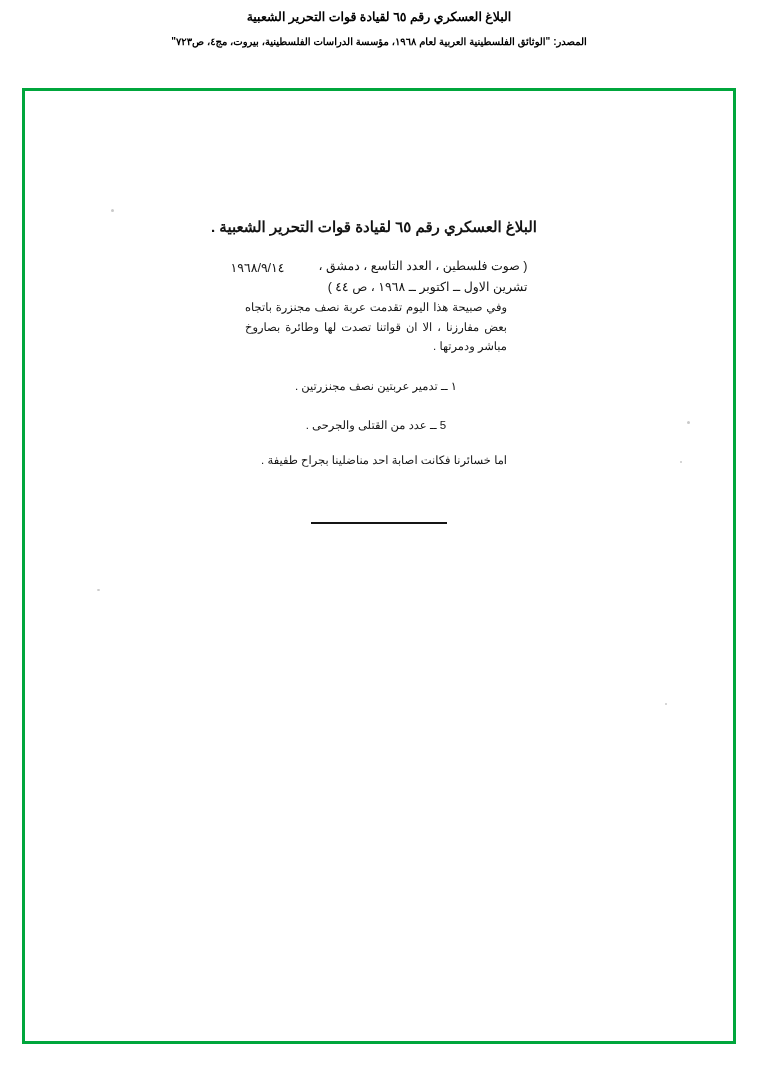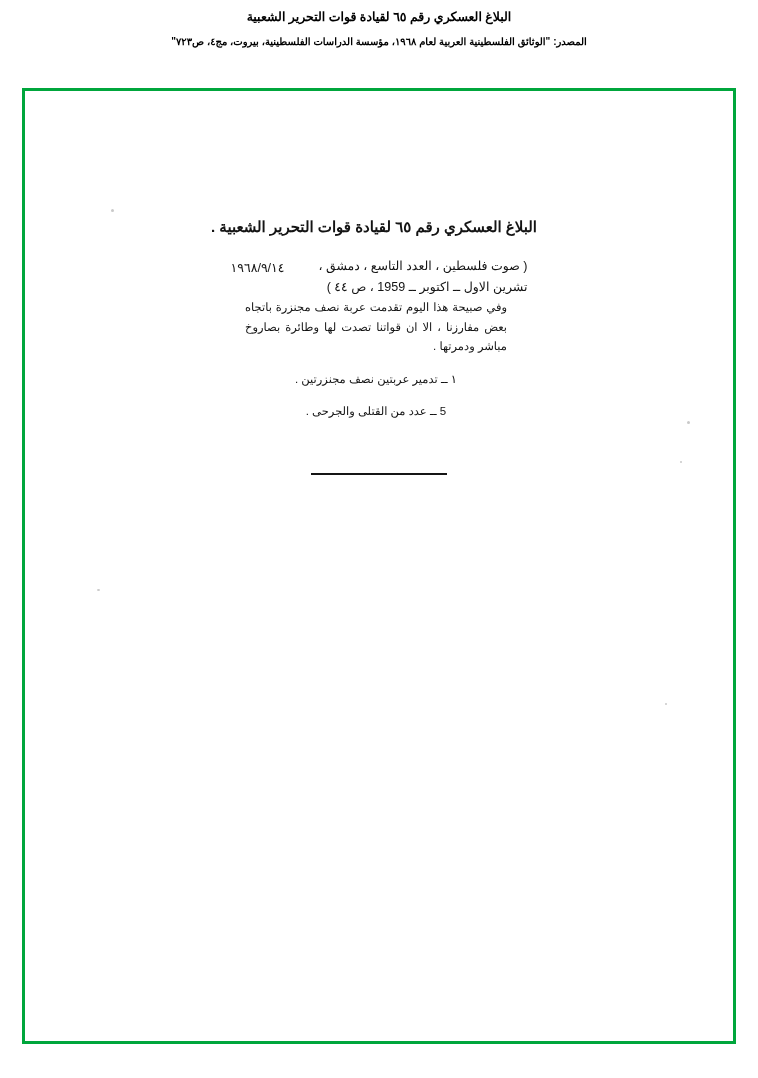--- a/index.html
+++ b/index.html
@@ -107,21 +107,21 @@
     text-align: justify;
     letter-spacing: 0.4px;
   }
   .para {
     margin-top: 16px;
     white-space: pre-line;
   }
   .para:first-child { margin-top: 0; }
 
   .list-item {
-    margin-top: 13px;
+    margin-top: 20px;
     text-align: center;
     font-size: 11.5px;
     line-height: 19px;
     letter-spacing: 0.4px;
   }
 
   .rule {
     margin: 52px auto 0 auto;
     width: 136px;
     height: 2px;
@@ -151,29 +151,30 @@
     <span class="speck" style="top:370px; left:655px; width:2px; height:2px;"></span>
     <span class="speck" style="top:498px; left:72px;  width:3px; height:2px;"></span>
     <span class="speck" style="top:612px; left:640px; width:2px; height:2px;"></span>
 
     <div class="scan">
 
       <div class="bulletin-title">البلاغ العسكري رقم ٦٥ لقيادة قوات التحرير الشعبية .</div>
 
       <div class="meta-row">
         <div class="meta-ref">( صوت فلسطين ، العدد التاسع ، دمشق ،
-تشرين الاول ــ اكتوبر ــ 1959 ، ص ٤٤ )</div>
+تشرين الاول ــ اكتوبر ــ ١٩٦٨ ، ص ٤٤ )</div>
         <div class="meta-date">١٩٦٨/٩/١٤</div>
       </div>
 
       <div class="body-block">
         <div class="para">وفي صبيحة هذا اليوم تقدمت عربة نصف مجنزرة باتجاه بعض مفارزنا ، الا ان قواتنا تصدت لها وطائرة بصاروخ مباشر ودمرتها .</div>
 
         <div class="list-item">١ ــ تدمير عربتين نصف مجنزرتين .</div>
         <div class="list-item">5 ــ عدد من القتلى والجرحى .</div>
 
+        <div class="para">اما خسائرنا فكانت اصابة احد مناضلينا بجراح طفيفة .</div>
       </div>
 
       <div class="rule"></div>
     </div>
 
   </div>
 </div>
 
 </body></html>

